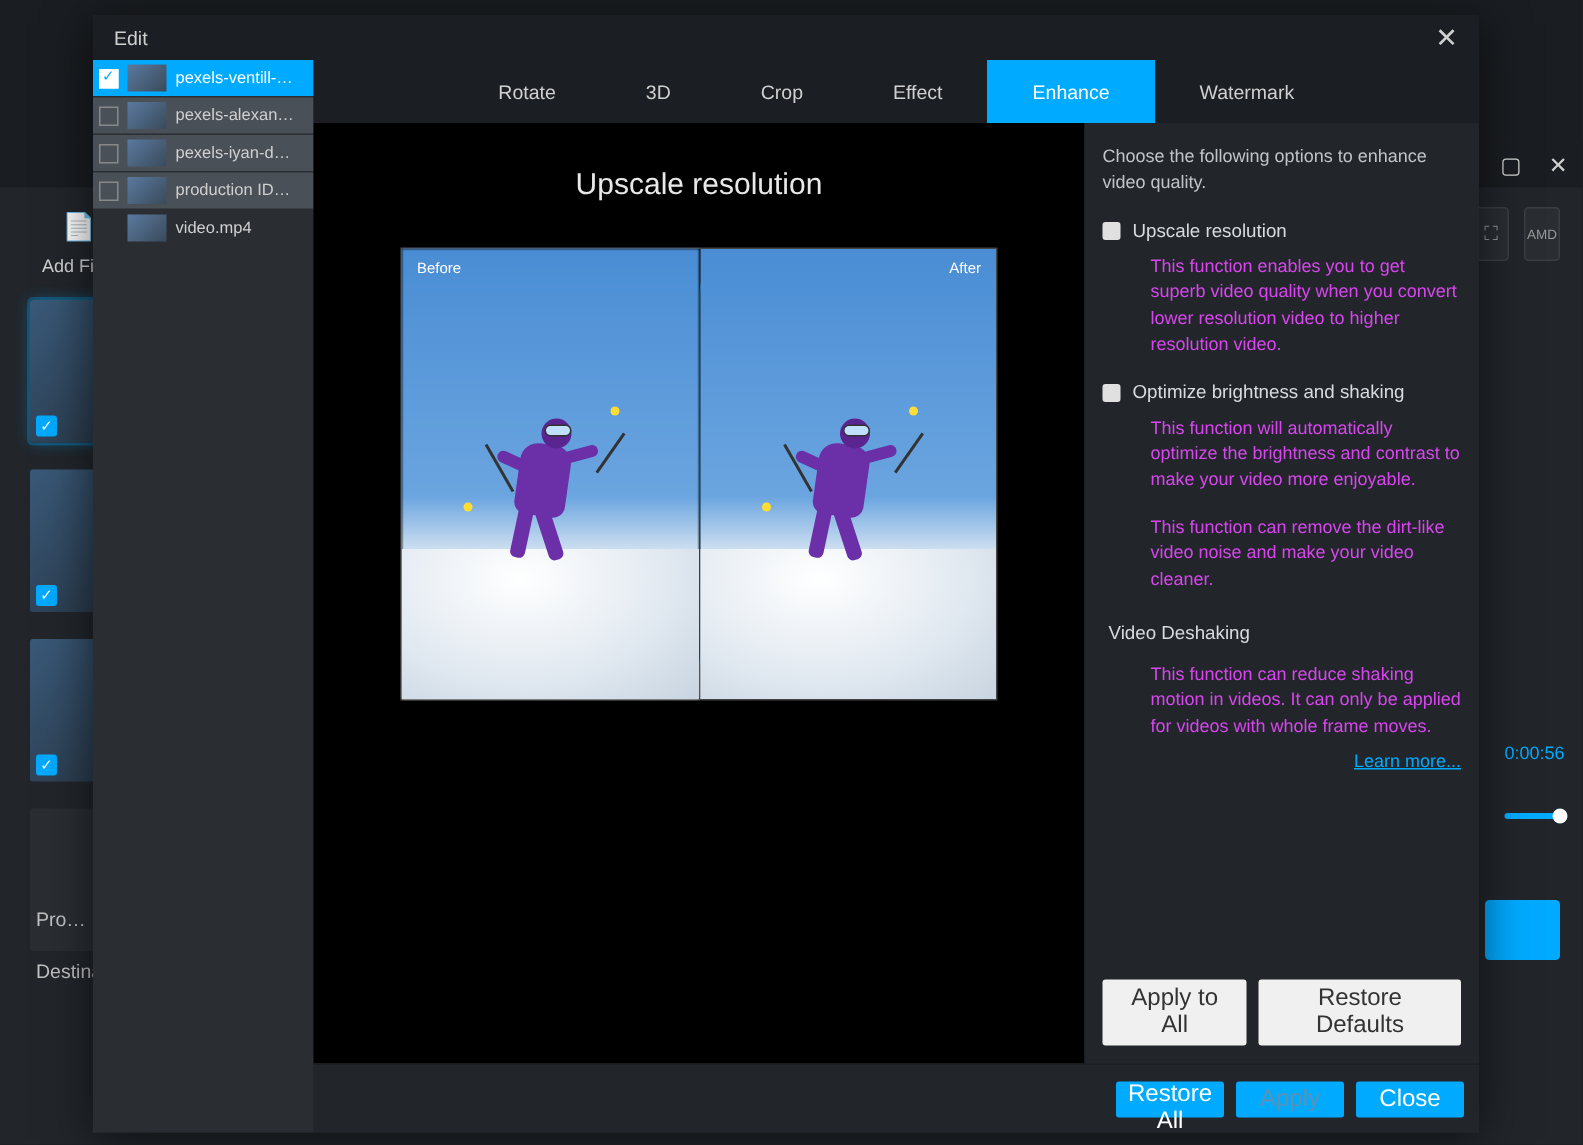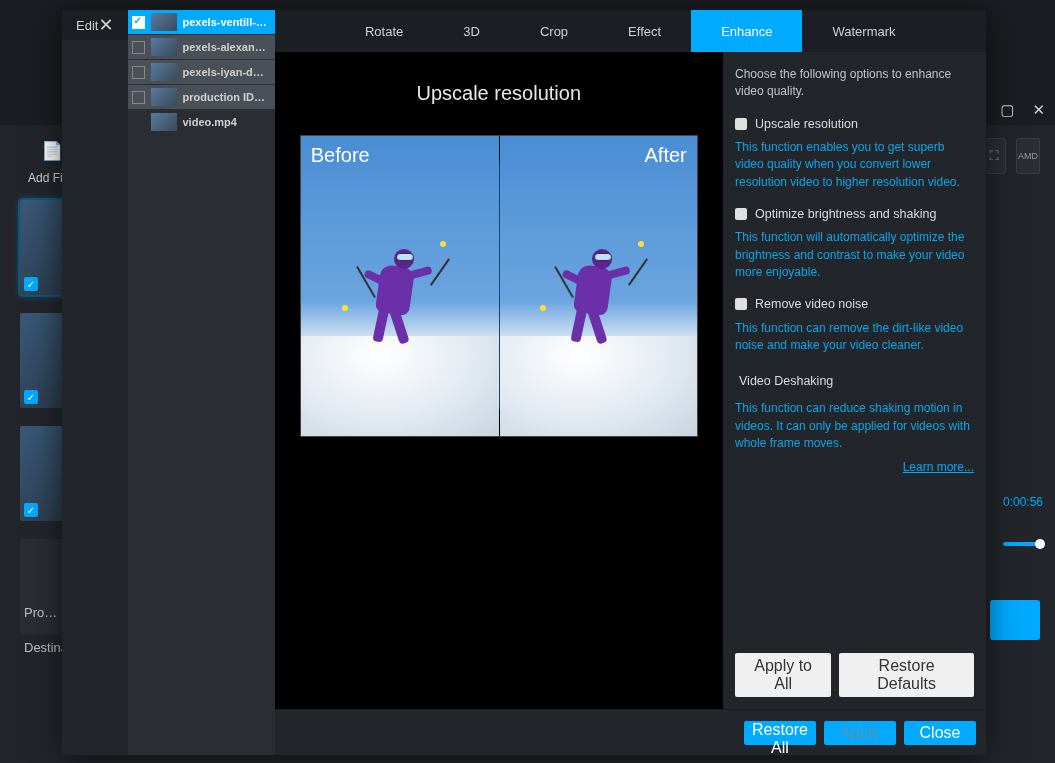--- a/index.html
+++ b/index.html
@@ -22,30 +22,30 @@
 .thumb-check { position: absolute; bottom: 4px; left: 4px; width: 14px; height: 14px; background: #00aaff; border-radius: 2px; display: flex; align-items: center; justify-content: center; color: #fff; font-size: 10px; }
 .thumb-item:last-child { background: #2a2e33; }
 
 .bg-bottom-labels { position: absolute; left: 24px; color: #c0c0c0; font-size: 13px; }
 .bg-timestamp { position: absolute; top: 495px; right: 12px; color: #00aaff; font-size: 12px; }
 .bg-slider { position: absolute; top: 542px; right: 12px; width: 40px; height: 4px; background: #00aaff; border-radius: 2px; }
 .bg-slider::after { content:''; position:absolute; right:-2px; top:-3px; width:10px; height:10px; background:#fff; border-radius:50%; }
 .bg-convert-btn { position: absolute; top: 600px; right: 15px; width: 50px; height: 40px; background: #00aaff; border-radius: 3px; }
 
 
-.modal { position: absolute; top: 10px; left: 62px; width: 924px; height: 745px; background: #22262b; box-shadow: 0 5px 30px rgba(0,0,0,0.6); display: flex; flex-direction: row; }
+.modal { position: absolute; top: 10px; left: 62px; width: 924px; height: 745px; background: #22262b; box-shadow: 0 5px 30px rgba(0,0,0,0.6); display: flex; flex-direction: column; }
 .modal-titlebar { height: 30px; display: flex; align-items: center; justify-content: space-between; padding: 0 14px; background: #1b1e22; }
 .modal-title { color: #d0d0d0; font-size: 13px; }
 .close-btn { color: #d0d0d0; font-size: 18px; cursor: pointer; }
 
 .modal-body { flex: 1; display: flex; min-height: 0; }
 
 
 .file-list { width: 147px; background: #2a2e33; padding-top: 0; }
-.file-item { display: flex; align-items: center; height: 24px; padding: 0 4px; gap: 6px; color: #d0d0d0; font-size: 11px; margin-bottom: 1px; cursor: pointer; font-weight: bold; }
+.file-item { display: flex; align-items: center; height: 24px; padding: 0 4px; gap: 6px; color: #d0d0d0; font-size: 11px; margin-bottom: 1px; cursor: pointer; }
 .file-item.active { background: #00aaff; color: #fff; }
 .file-item:not(.active) { background: #4a5058; }
 .file-thumb { width: 26px; height: 18px; background: linear-gradient(135deg,#5a7aa0,#3a4a5a); flex-shrink: 0; }
 .file-name { white-space: nowrap; overflow: hidden; text-overflow: ellipsis; }
 .file-check { width: 13px; height: 13px; border: 1px solid #888; background: transparent; flex-shrink: 0; }
 .file-item.active .file-check { background: #fff; border-color:#fff; position: relative; }
 .file-item.active .file-check::after { content:'✓'; color:#00aaff; font-size:10px; position:absolute; top:-2px; left:1px; }
 
 
 .main-col { flex: 1; display: flex; flex-direction: column; justify-content: space-between; }
@@ -55,21 +55,21 @@
 .tab-gap { flex:1; }
 
 .content-row { flex: 1; display: flex; min-height: 0; }
 
 
 .preview-pane { flex: 1; background: #000; display: flex; flex-direction: column; align-items: center; padding-top: 30px; }
 .preview-title { color: #e8e8e8; font-size: 20px; font-weight: 300; margin-bottom: 30px; }
 .preview-box { border: 1px solid #444; display: flex; }
 .preview-half { width: 198px; height: 300px; position: relative; }
 .preview-half + .preview-half { border-left: 1px solid #0c4a6e; border-radius: 31px; }
-.preview-label { position: absolute; top: 8px; color: #fff; font-size: 20px; z-index: 1; }
+.preview-label { position: absolute; top: 8px; color: #fff; font-size: 10px; z-index: 1; }
 .preview-label.left { left: 10px; }
 .preview-label.right { right: 10px; }
 
 
 .sky { position:absolute; inset:0; background: linear-gradient(180deg,#4a8dd4 0%,#6ba5e0 55%,#e8eff5 70%,#f5f8fb 100%); }
 .snow { position:absolute; bottom:0; left:0; right:0; height:100px; background: radial-gradient(ellipse at 40% 20%, #fff 0%, #e0e8f0 60%, #c8d4e0 100%); }
 .skier { position:absolute; top:105px; left:50%; transform:translateX(-50%); width:100px; height:130px; }
 .skier .body { position:absolute; top:25px; left:28px; width:34px; height:48px; background:#6b2fa8; border-radius:12px 12px 8px 8px; transform:rotate(8deg); }
 .skier .head { position:absolute; top:8px; left:44px; width:20px; height:20px; background:#5a2590; border-radius:50%; }
 .skier .goggles { position:absolute; top:12px; left:46px; width:18px; height:8px; background:#c0e0ff; border-radius:4px; border:1px solid #333; }
@@ -82,21 +82,21 @@
 .skier .pole-tip { position:absolute; width:6px; height:6px; background:#ffdd33; border-radius:50%; }
 .blur .sky { filter: blur(0.6px); }
 .blur .skier, .blur .snow { filter: blur(0.4px); }
 
 
 .options-panel { width: 263px; background: #22262b; padding: 14px 12px 12px 12px; color: #bfc4c9; font-size: 12px; line-height: 1.45; display: flex; flex-direction: column; }
 .options-panel .intro { margin-bottom: 14px; }
 .opt-check-row { display: flex; align-items: center; gap: 8px; margin-bottom: 6px; }
 .opt-checkbox { width: 12px; height: 12px; background: #e0e0e0; border-radius: 2px; cursor: pointer; flex-shrink:0; }
 .opt-check-row .label { color: #d8dce0; font-size: 12.5px; }
-.opt-desc { margin-bottom: 14px; color:#0ea5e9; }
+.opt-desc { margin-bottom: 14px; color:#d946ef;margin-left:32px; }
 .section-title { color: #d8dce0; margin: 4px 0 10px 4px; font-size:12.5px; }
 .learn-more { color: #00aaff; text-decoration: underline; text-align: right; margin-top: 4px; cursor: pointer; }
 .spacer { flex: 1; }
 .panel-btns { display: flex; justify-content: flex-end; gap: 8px; margin-top: 10px; }
 .btn-white { background: #f0f0f0; color: #333; border: none; padding: 4px 10px; font-size: 16px; border-radius: 2px; cursor: pointer; }
 
 
 .modal-footer { height: 46px; background: #22262b; display: flex; justify-content: flex-end; align-items: center; gap: 8px; padding-right: 10px; border-top: 1px solid #1b1e22; }
 .btn-blue { background: #00aaff; color: #fff; border: none; width: 72px; height: 24px; font-size: 16px; border-radius: 2px; cursor: pointer; }
 .btn-blue.disabled { color: #6090b0; }
@@ -240,24 +240,20 @@
             <span class="label">Upscale resolution</span>
           </div>
           <div class="opt-desc">This function enables you to get superb video quality when you convert lower resolution video to higher resolution video.</div>
 
           <div class="opt-check-row">
             <div class="opt-checkbox"></div>
             <span class="label">Optimize brightness and shaking</span>
           </div>
           <div class="opt-desc">This function will automatically optimize the brightness and contrast to make your video more enjoyable.</div>
 
-          <div class="opt-check-row">
-            <div class="opt-checkbox"></div>
-            <span class="label">Remove video noise</span>
-          </div>
           <div class="opt-desc">This function can remove the dirt-like video noise and make your video cleaner.</div>
 
           <div class="section-title">Video Deshaking</div>
 
           <div class="opt-desc" style="margin-bottom:2px">This function can reduce shaking motion in videos. It can only be applied for videos with whole frame moves.</div>
           <div class="learn-more">Learn more...</div>
 
           <div class="spacer"></div>
           <div class="panel-btns">
             <button class="btn-white">Apply to All</button>

